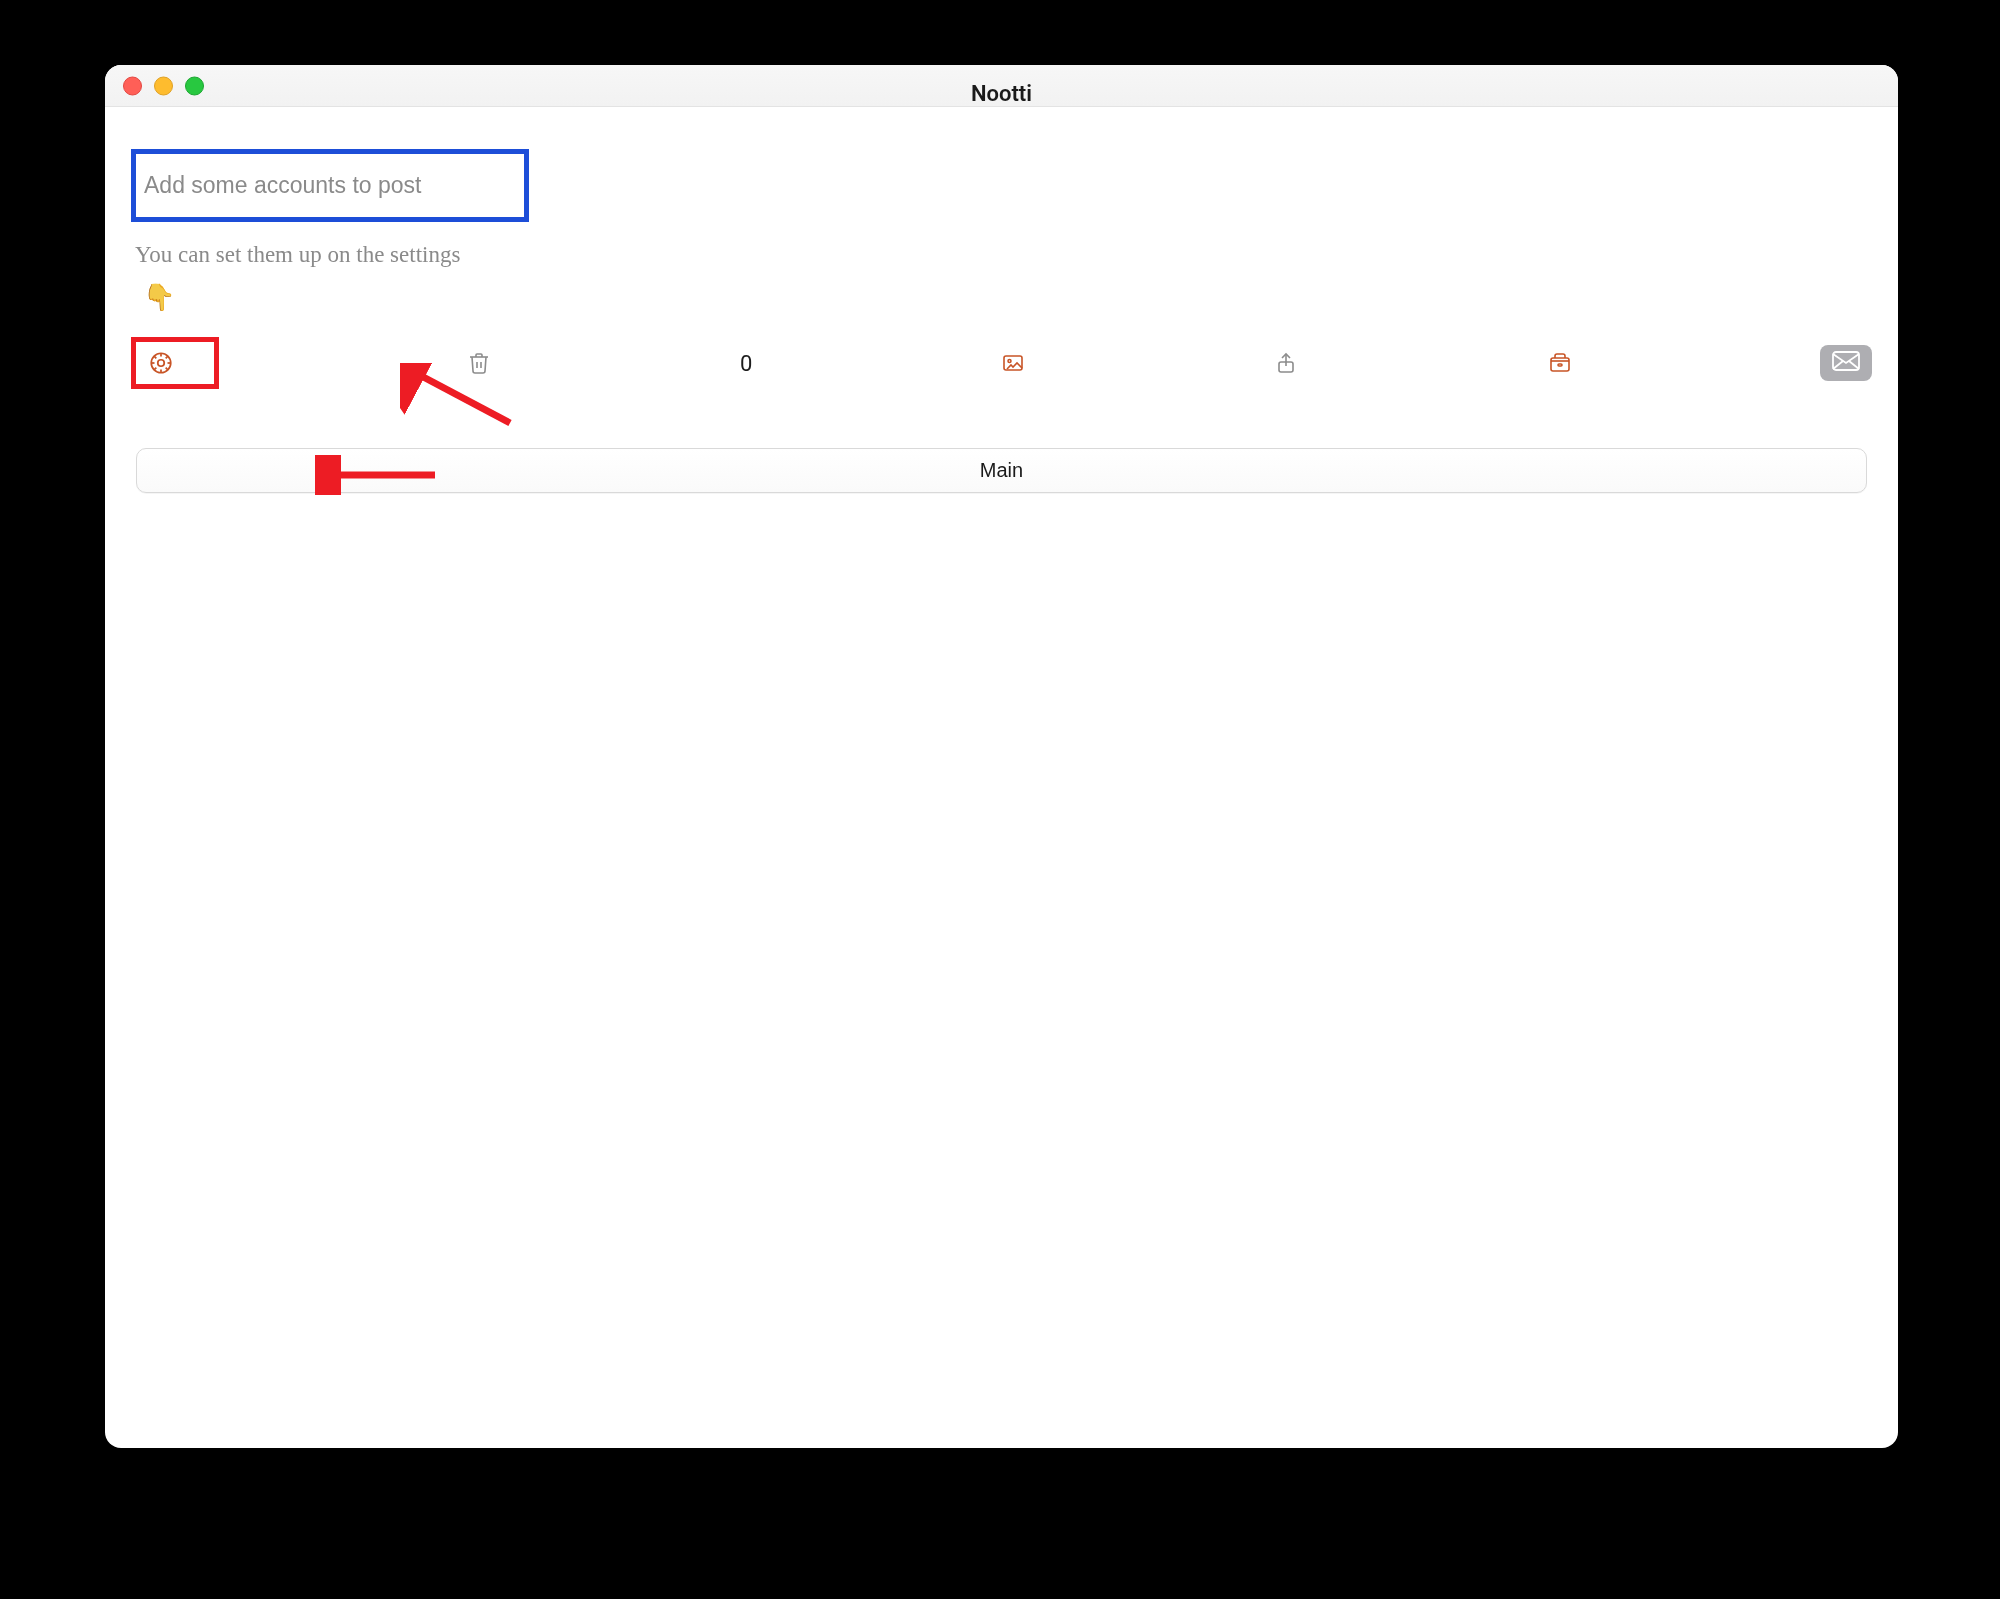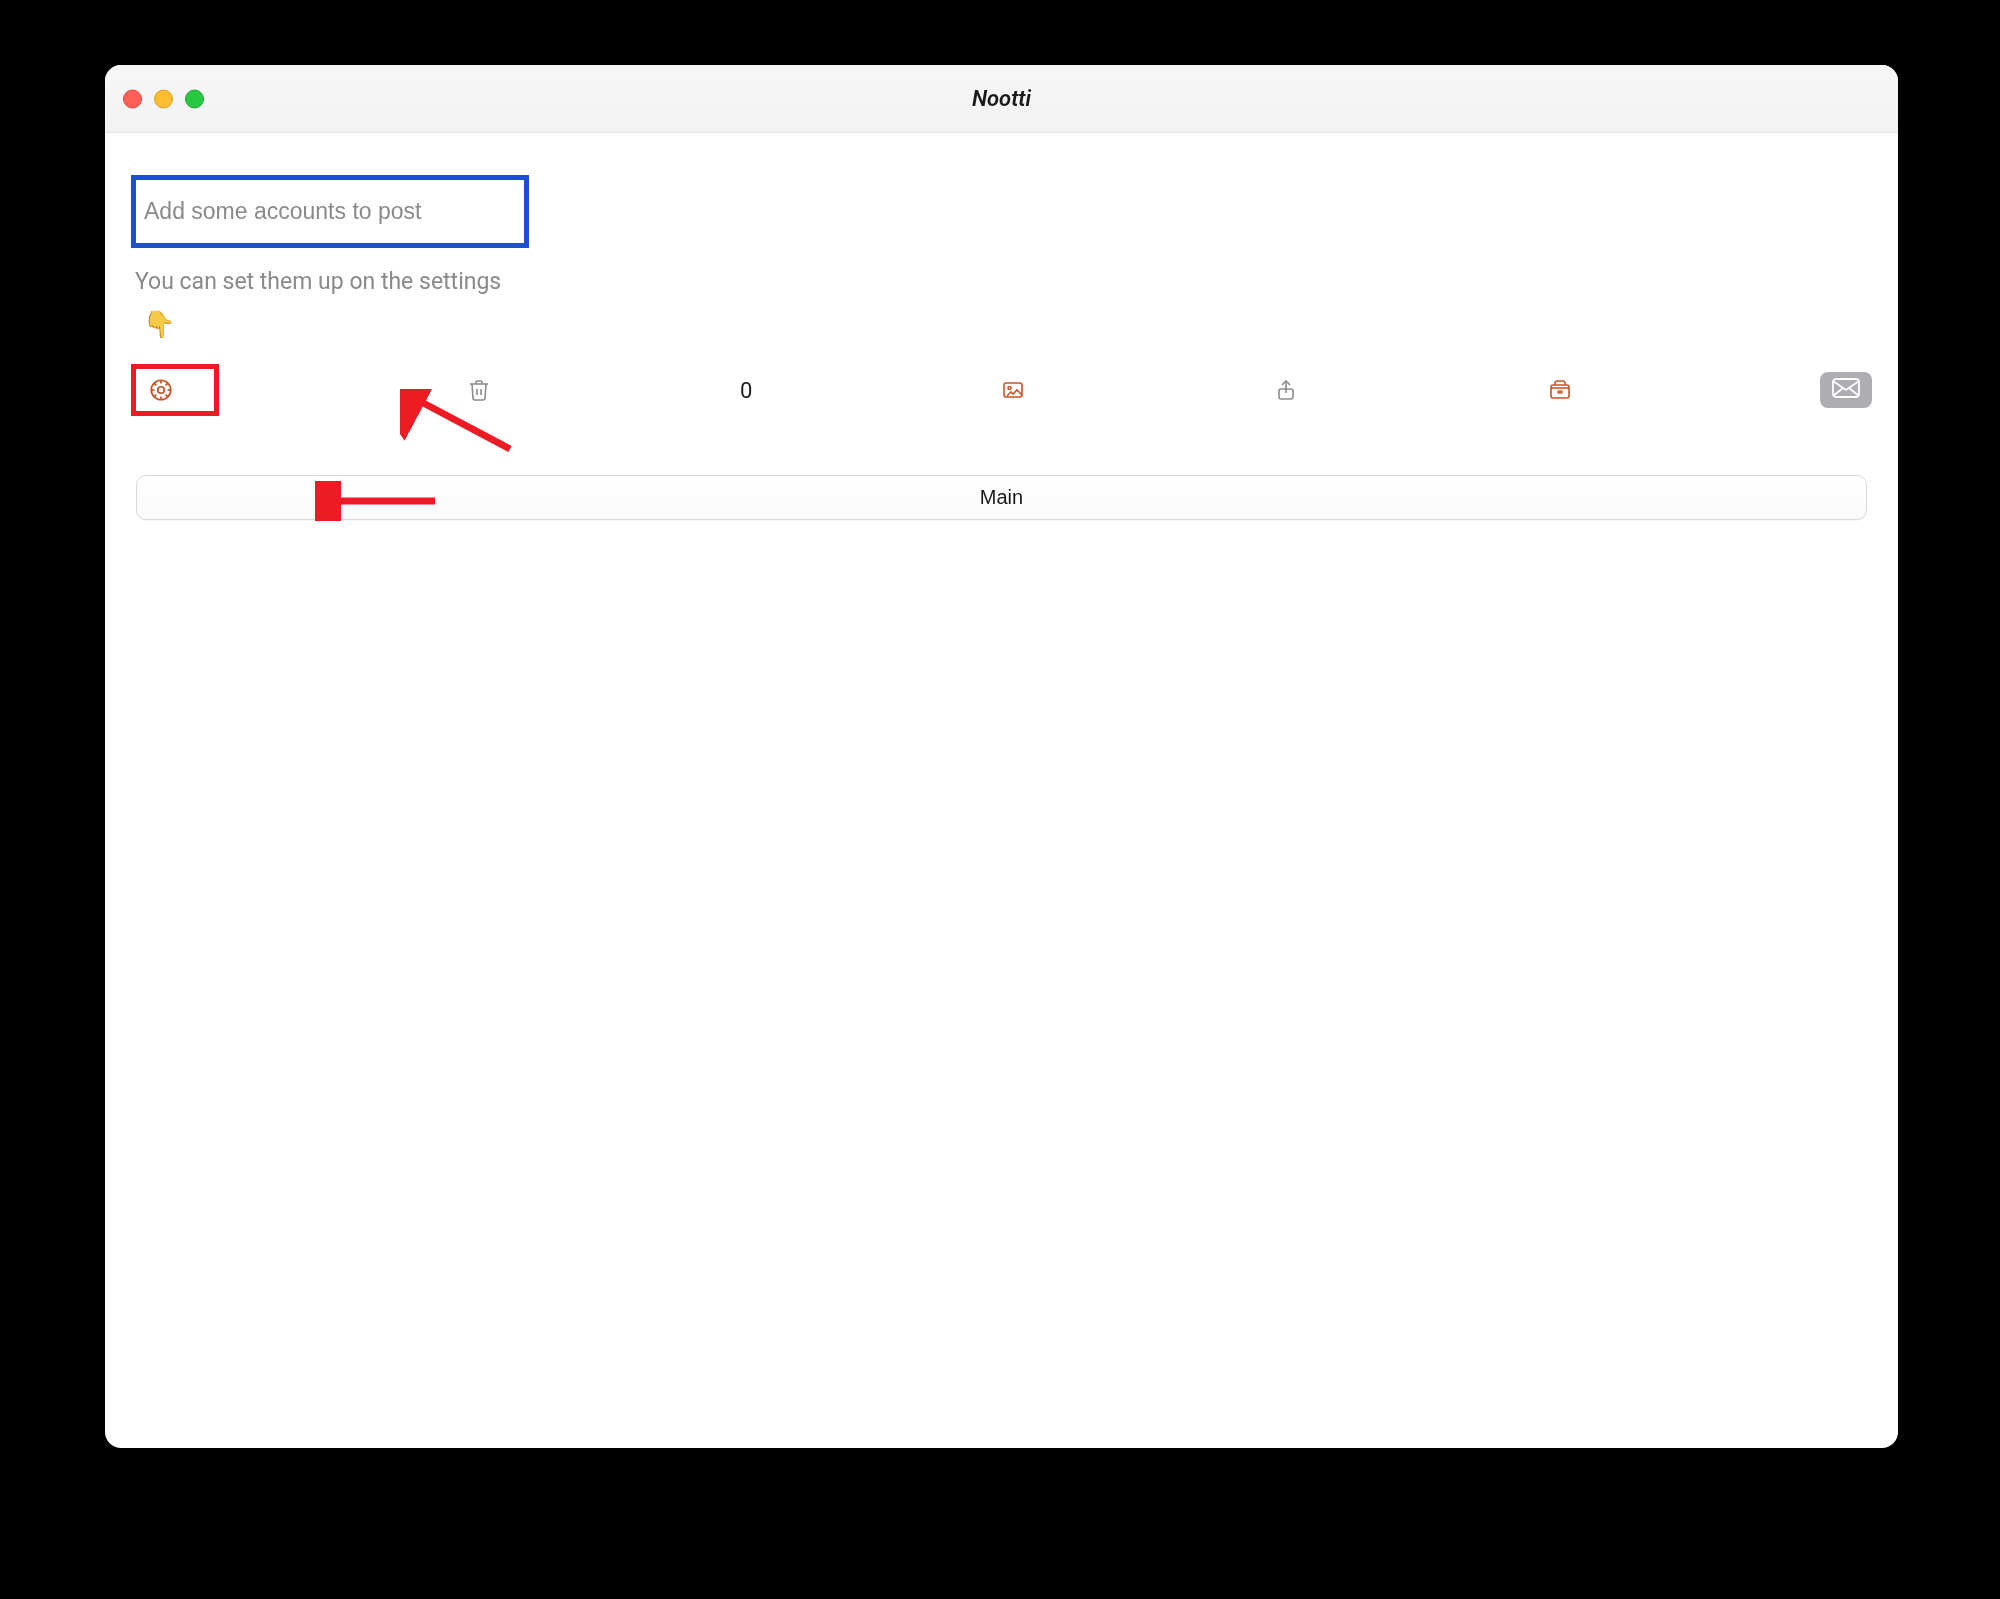--- a/index.html
+++ b/index.html
@@ -18,27 +18,26 @@
     width: 1793px;
     height: 1383px;
     background: #fff;
     border-radius: 16px;
     box-shadow: 0 30px 80px rgba(0,0,0,0.6);
     overflow: hidden;
     display: flex;
     flex-direction: column;
   }
   .titlebar {
-    height: 68px;
+    height: 42px;
     background: linear-gradient(#f7f7f7,#f2f2f2);
     border-bottom: 1px solid #e3e3e3;
     display: flex;
-    align-items: center;
+    align-items: flex-end;
     position: relative;
-    font-style: italic;
   }
   .traffic-lights {
     position: absolute;
     left: 18px;
     top: 50%;
     transform: translateY(-50%);
     display: flex;
     gap: 12px;
   }
   .tl { width: 19px; height: 19px; border-radius: 50%; }
@@ -72,20 +71,21 @@
     width: 100%;
     background: transparent;
   }
   .compose-box input::placeholder { color:#8a8a8a; }
 
   .hint-text {
     font-size: 23px;
     color:#8a8a8a;
     margin-bottom: 14px;
     padding-left: 4px;
+    font-family: Liberation Serif, serif;
   }
   .pointer-emoji {
     font-size: 26px;
     padding-left: 12px;
     margin-bottom: 26px;
     filter: grayscale(0.2);
   }
 
   .toolbar {
     display:flex;

